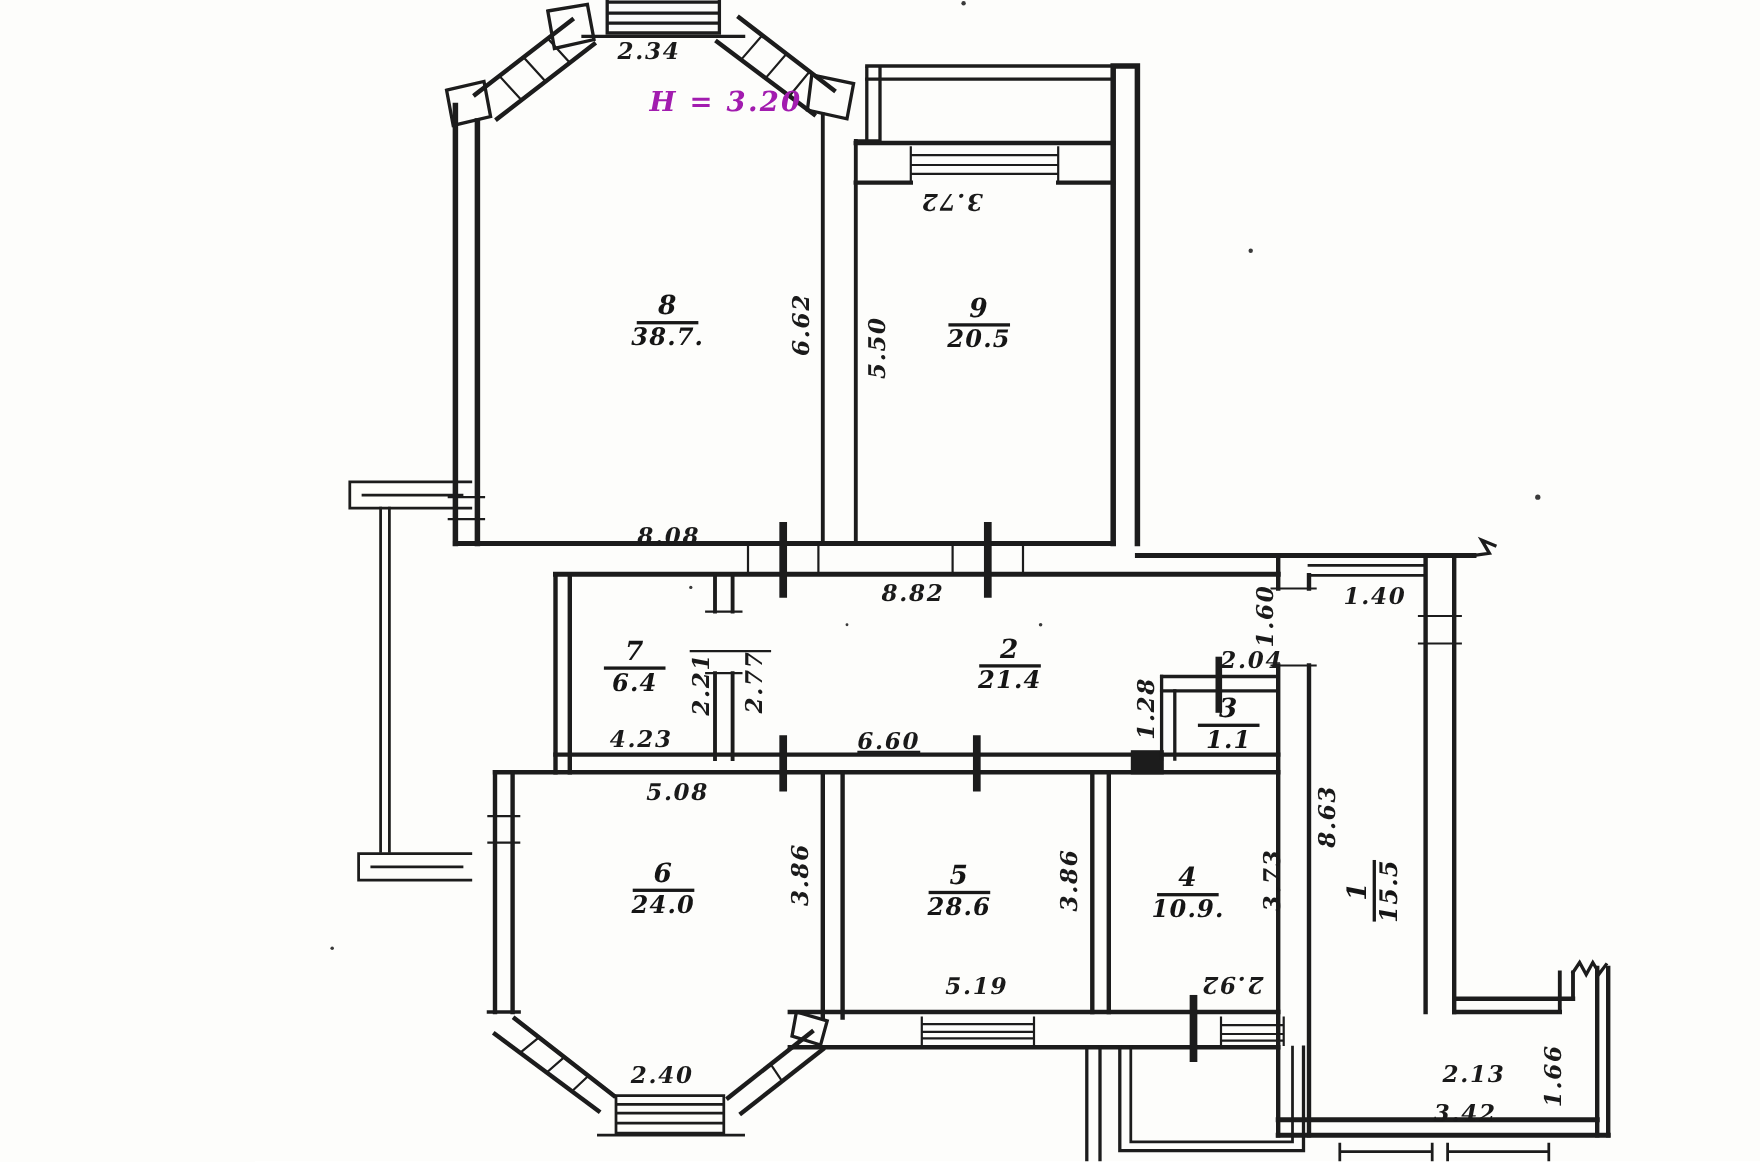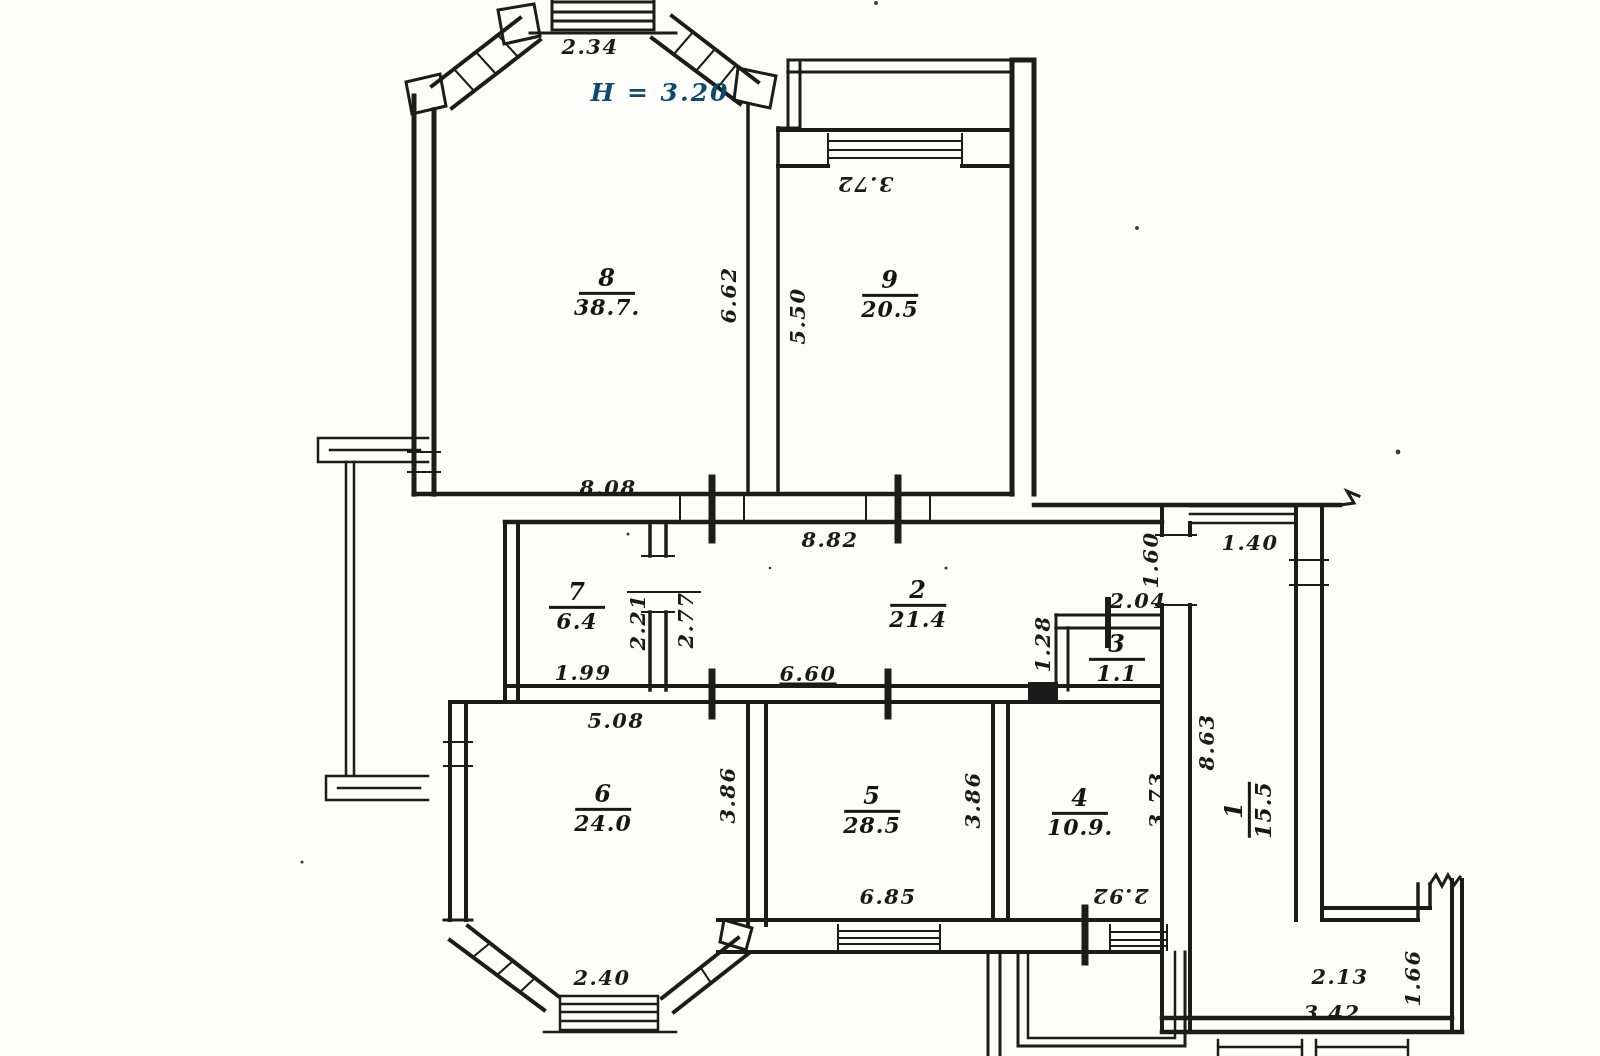--- a/index.html
+++ b/index.html
@@ -21,21 +21,21 @@
     white-space:nowrap;
     -webkit-font-smoothing:antialiased;
   }
   .dim.rotccw{transform:translate(-50%,-50%) rotate(-90deg);}
   .dim.rot180{transform:translate(-50%,-50%) rotate(180deg);}
   .hlabel{
     position:absolute;
     transform:translate(-50%,-50%);
     font:italic 700 25px "DejaVu Serif",serif;
     letter-spacing:2px;
-    color:#0c4a6e;
+    color:#a21caf;
     white-space:nowrap;
   }
   
   .room-label{
     position:absolute;
     transform:translate(-50%,-50%);
     display:flex;flex-direction:column;align-items:center;
     color:#151515;
     font:italic 700 23px "DejaVu Serif",serif;
     letter-spacing:1px;
@@ -208,34 +208,34 @@
 </svg>
 
 <div class="hlabel" style="left:660px;top:92px;">H = 3.20</div>
 
 <div class="dim" style="left:590px;top:46px;">2.34</div>
 <div class="dim rot180" style="left:865px;top:184px;">3.72</div>
 <div class="dim rotccw" style="left:728px;top:295px;">6.62</div>
 <div class="dim rotccw" style="left:797px;top:316px;">5.50</div>
 <div class="dim" style="left:608px;top:476px;margin-top:11px;">8.08</div>
 <div class="dim" style="left:830px;top:539px;">8.82</div>
-<div class="dim" style="left:583px;top:672px;">1.99</div>
+<div class="dim" style="left:583px;top:672px;">4.23</div>
 <div class="dim rotccw" style="left:637px;top:622px;">2.21</div>
 <div class="dim rotccw" style="left:685px;top:620px;">2.77</div>
 <div class="dim" style="left:808px;top:673px;text-decoration:underline;">6.60</div>
 <div class="dim" style="left:1138px;top:600px;">2.04</div>
 <div class="dim rotccw" style="left:1042px;top:644px;">1.28</div>
 <div class="dim rotccw" style="left:1150px;top:560px;">1.60</div>
 <div class="dim" style="left:1250px;top:542px;">1.40</div>
 <div class="dim" style="left:616px;top:720px;">5.08</div>
 <div class="dim rotccw" style="left:727px;top:795px;">3.86</div>
 <div class="dim rotccw" style="left:972px;top:800px;">3.86</div>
 <div class="dim rotccw" style="left:1156px;top:800px;">3.73</div>
 <div class="dim rotccw" style="left:1206px;top:742px;">8.63</div>
-<div class="dim" style="left:888px;top:896px;">6.85</div>
+<div class="dim" style="left:888px;top:896px;">5.19</div>
 <div class="dim rot180" style="left:1120px;top:896px;">2.92</div>
 <div class="dim" style="left:602px;top:977px;">2.40</div>
 <div class="dim" style="left:1340px;top:952px;margin-top:24px;">2.13</div>
 <div class="dim rotccw" style="left:1412px;top:978px;">1.66</div>
 <div class="dim" style="left:1332px;top:1012px;">3.42</div>
 
 <div class="room-label" style="left:607px;top:292px;">
   <span class="rnum">8</span>
   <span class="rline"></span>
   <span class="rarea">38.7.</span>
@@ -261,21 +261,21 @@
   <span class="rarea">1.1</span>
 </div>
 <div class="room-label" style="left:603px;top:808px;">
   <span class="rnum">6</span>
   <span class="rline"></span>
   <span class="rarea">24.0</span>
 </div>
 <div class="room-label" style="left:872px;top:810px;">
   <span class="rnum">5</span>
   <span class="rline"></span>
-  <span class="rarea">28.5</span>
+  <span class="rarea">28.6</span>
 </div>
 <div class="room-label" style="left:1080px;top:812px;">
   <span class="rnum">4</span>
   <span class="rline"></span>
   <span class="rarea">10.9.</span>
 </div>
 <div class="room-label rotccw" style="left:1248px;top:810px;">
   <span class="rnum">1</span>
   <span class="rline"></span>
   <span class="rarea">15.5</span>

